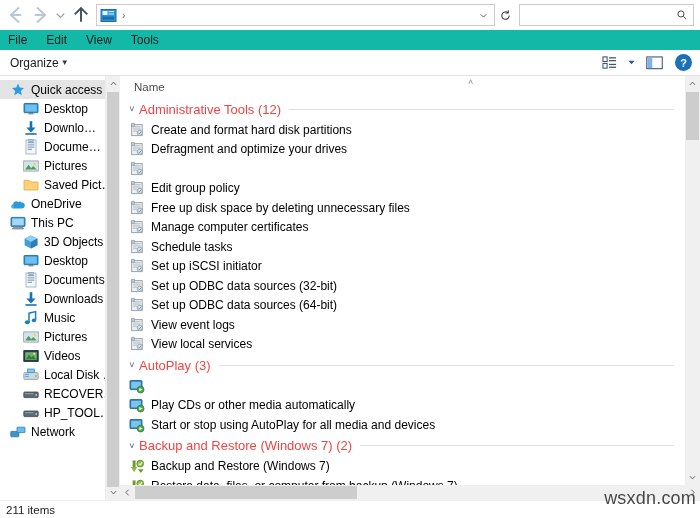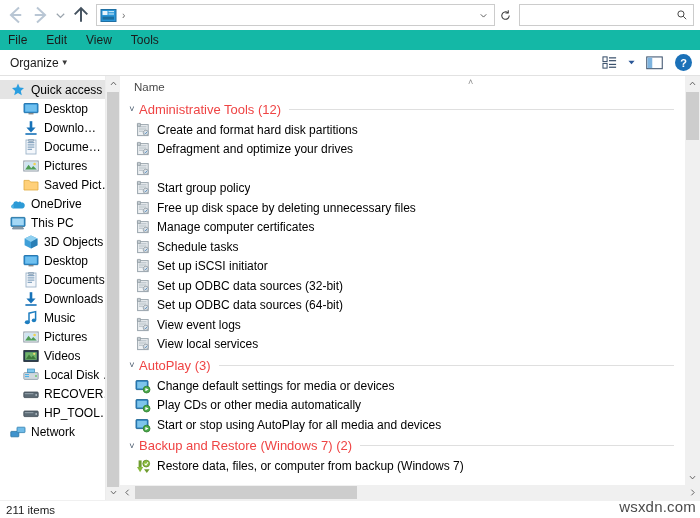--- a/index.html
+++ b/index.html
@@ -282,21 +282,21 @@
     flex: 1 1 auto;
     height: 1px;
     background: #dfdfdf;
     margin-left: 8px;
     margin-right: 10px;
   }
   .filerow {
     height: 19.5px;
     display: flex;
     align-items: center;
-    padding-left: 15px;
+    padding-left: 9px;
     white-space: nowrap;
     user-select: none;
   }
   .filerow .fico {
     width: 16px; height: 16px;
     flex: 0 0 16px;
     margin-right: 6px;
     position: relative;
   }
   .filerow .fname {
@@ -349,22 +349,22 @@
     font-size: 11.5px;
     color: #1b1b1b;
     border-top: 1px solid #f0f0f0;
   }
 
   
   .i { display: block; width: 100%; height: 100%; }
 
   .watermark {
     position: absolute;
-    right: 4px; bottom: 3px;
-    font-size: 15px;
+    right: 4px; bottom: 9px;
+    font-size: 18px;
     color: #2a2a2a;
     font-family: "Liberation Sans", sans-serif;
     letter-spacing: 0.2px;
     opacity: 0.85;
     pointer-events: none;
   }
 </style>
 </head>
 <body>
 
@@ -769,21 +769,21 @@
               <svg class="i" viewBox="0 0 16 16">
                 <rect x="2.6" y="2.6" width="10.6" height="11" fill="#eef1f3" stroke="#9aa5ad" stroke-width="1"></rect>
                 <rect x="4" y="4.2" width="7.6" height="1.2" fill="#b6c0c7"></rect>
                 <rect x="4" y="6.4" width="7.6" height="1.2" fill="#b6c0c7"></rect>
                 <rect x="4" y="8.6" width="4" height="1.2" fill="#b6c0c7"></rect>
                 <path d="M2.4 1.4 L5.4 1.4 L5.4 4.4 L2.4 4.4 Z" fill="#c6ced4" stroke="#8b959c" stroke-width="0.7"></path>
                 <circle cx="10.8" cy="10.8" r="2.6" fill="#dfe5e9" stroke="#8d979e" stroke-width="0.8"></circle>
                 <path d="M9.6 10.8 L10.5 11.8 L12.2 9.8" fill="none" stroke="#5e8fbe" stroke-width="1"></path>
               </svg>
             </span>
-            <span class="fname">Start group policy</span>
+            <span class="fname">Edit group policy</span>
           </div>
           <div class="filerow">
             <span class="fico">
               <svg class="i" viewBox="0 0 16 16">
                 <rect x="2.6" y="2.6" width="10.6" height="11" fill="#eef1f3" stroke="#9aa5ad" stroke-width="1"></rect>
                 <rect x="4" y="4.2" width="7.6" height="1.2" fill="#b6c0c7"></rect>
                 <rect x="4" y="6.4" width="7.6" height="1.2" fill="#b6c0c7"></rect>
                 <rect x="4" y="8.6" width="4" height="1.2" fill="#b6c0c7"></rect>
                 <path d="M2.4 1.4 L5.4 1.4 L5.4 4.4 L2.4 4.4 Z" fill="#c6ced4" stroke="#8b959c" stroke-width="0.7"></path>
                 <circle cx="10.8" cy="10.8" r="2.6" fill="#dfe5e9" stroke="#8d979e" stroke-width="0.8"></circle>
@@ -897,21 +897,20 @@
           </div>
           <div class="filerow">
             <span class="fico">
               <svg class="i" viewBox="0 0 16 16">
                 <rect x="1" y="2.6" width="12" height="9" rx="0.7" fill="#2f86c6" stroke="#1c6391" stroke-width="0.9"></rect>
                 <rect x="2.2" y="3.8" width="9.6" height="6.6" fill="#7dc4ea"></rect>
                 <circle cx="11.6" cy="11.6" r="3.4" fill="#4aa94a" stroke="#2f7c2f" stroke-width="0.8"></circle>
                 <path d="M10.4 9.9 L13.6 11.6 L10.4 13.3 Z" fill="#ffffff"></path>
               </svg>
             </span>
-            <span class="fname">Change default settings for media or devices</span>
           </div>
           <div class="filerow">
             <span class="fico">
               <svg class="i" viewBox="0 0 16 16">
                 <rect x="1" y="2.6" width="12" height="9" rx="0.7" fill="#2f86c6" stroke="#1c6391" stroke-width="0.9"></rect>
                 <rect x="2.2" y="3.8" width="9.6" height="6.6" fill="#7dc4ea"></rect>
                 <circle cx="11.6" cy="11.6" r="3.4" fill="#4aa94a" stroke="#2f7c2f" stroke-width="0.8"></circle>
                 <path d="M10.4 9.9 L13.6 11.6 L10.4 13.3 Z" fill="#ffffff"></path>
               </svg>
             </span>
@@ -925,20 +924,32 @@
                 <circle cx="11.6" cy="11.6" r="3.4" fill="#4aa94a" stroke="#2f7c2f" stroke-width="0.8"></circle>
                 <path d="M10.4 9.9 L13.6 11.6 L10.4 13.3 Z" fill="#ffffff"></path>
               </svg>
             </span>
             <span class="fname">Start or stop using AutoPlay for all media and devices</span>
           </div>
           <div class="group-hdr">
             <span class="gchev">˅</span>
             <span class="gname">Backup and Restore (Windows 7) (2)</span>
             <span class="gline"></span>
+          </div>
+          <div class="filerow">
+            <span class="fico">
+              <svg class="i" viewBox="0 0 16 16">
+                <path d="M3.6 2.4 L6.6 2.4 L6.6 9 L3.6 9 Z" fill="#6f9c2f"></path>
+                <path d="M2 9 L8.2 9 L5.1 14.2 Z" fill="#86b83a"></path>
+                <circle cx="11.2" cy="5.6" r="3.4" fill="#8cbd3f" stroke="#5d8526" stroke-width="0.8"></circle>
+                <path d="M9.6 5.6 L11 7 L13 4.2" fill="none" stroke="#ffffff" stroke-width="1.1"></path>
+                <path d="M9 11.2 L14.6 11.2 L11.8 15 Z" fill="#6f9c2f"></path>
+              </svg>
+            </span>
+            <span class="fname">Backup and Restore (Windows 7)</span>
           </div>
           <div class="filerow">
             <span class="fico">
               <svg class="i" viewBox="0 0 16 16">
                 <path d="M3.6 2.4 L6.6 2.4 L6.6 9 L3.6 9 Z" fill="#6f9c2f"></path>
                 <path d="M2 9 L8.2 9 L5.1 14.2 Z" fill="#86b83a"></path>
                 <circle cx="11.2" cy="5.6" r="3.4" fill="#8cbd3f" stroke="#5d8526" stroke-width="0.8"></circle>
                 <path d="M9.6 5.6 L11 7 L13 4.2" fill="none" stroke="#ffffff" stroke-width="1.1"></path>
                 <path d="M9 11.2 L14.6 11.2 L11.8 15 Z" fill="#6f9c2f"></path>
               </svg>

